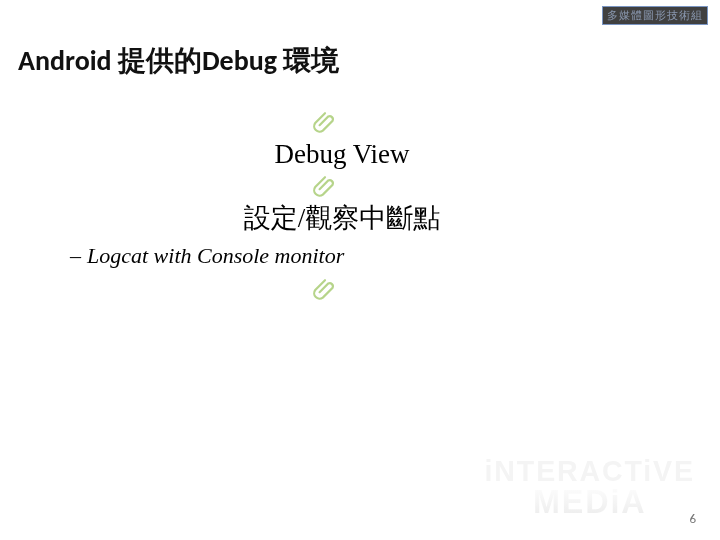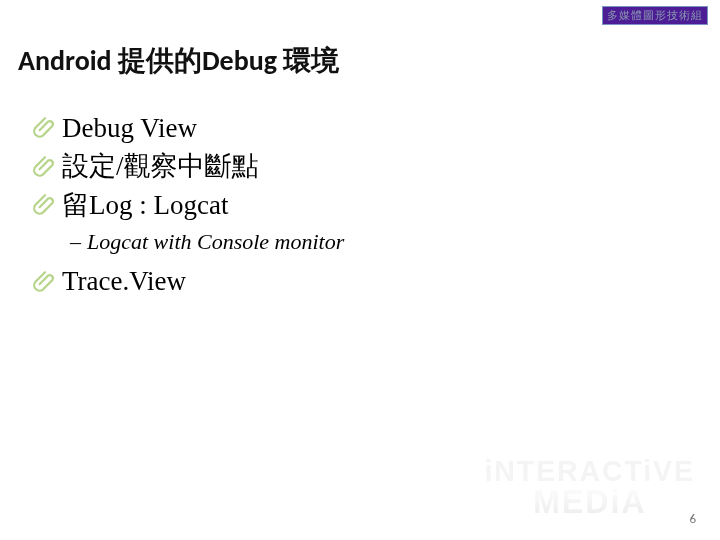--- a/index.html
+++ b/index.html
@@ -1,21 +1,21 @@
 <!DOCTYPE html>
 <html><head>
 <meta charset="utf-8">
 <style>
   * { margin: 0; padding: 0; box-sizing: border-box; }
   html, body { width: 720px; height: 540px; background: #fff; font-family: "Times New Roman", "PMingLiU", serif; color: #000; position: relative; overflow: hidden; }
   .badge {
     position: absolute;
     top: 6px; right: 12px;
     border: 1px solid #7a95c2;
-    background: #4c1d95;
+    background: #404040;
     color: #8a98b0;
     font-size: 11px;
     padding: 1px 4px;
     font-family: "Microsoft JhengHei", sans-serif;
     letter-spacing: 1px;
   }
   .title {
     position: absolute;
     top: 42px; left: 18px;
     font-family: Calibri, "Microsoft JhengHei", sans-serif;
@@ -25,20 +25,21 @@
   }
   .content {
     position: absolute;
     top: 110px; left: 62px;
     width: 560px;
   }
   .item {
     display: flex;
     align-items: center;
     margin-bottom: 2px;
+    flex-direction: column;
   }
   .item-text {
     font-size: 27px;
     line-height: 1.35;
   }
   .clip {
     width: 26px; height: 26px;
     margin-left: -30px;
     margin-right: 4px;
     flex: 0 0 26px;
@@ -106,40 +107,31 @@
 
   <div class="item">
     <span class="clip">
       <svg viewBox="0 0 24 24" width="26" height="26">
         <path d="M7 14 L15 6 A3 3 0 0 1 19 10 L10 19 A5 5 0 0 1 3 12 L12 3" fill="none" stroke="#b6d48a" stroke-width="2" stroke-linecap="round"></path>
       </svg>
     </span>
     <span class="item-text">設定/觀察中斷點</span>
   </div>
 
-  <div class="item">
-    <span class="clip">
-      <svg viewBox="0 0 24 24" width="26" height="26">
-        <path d="M7 14 L15 6 A3 3 0 0 1 19 10 L10 19 A5 5 0 0 1 3 12 L12 3" fill="none" stroke="#b6d48a" stroke-width="2" stroke-linecap="round"></path>
-      </svg>
-    </span>
-    <span class="item-text">留Log : Logcat</span>
-  </div>
 
   <div class="subitem">
     <span class="dash">–</span><span>Logcat with Console monitor</span>
   </div>
 
   <div class="item">
     <span class="clip">
       <svg viewBox="0 0 24 24" width="26" height="26">
         <path d="M7 14 L15 6 A3 3 0 0 1 19 10 L10 19 A5 5 0 0 1 3 12 L12 3" fill="none" stroke="#b6d48a" stroke-width="2" stroke-linecap="round"></path>
       </svg>
     </span>
-    <span class="item-text">Trace.View</span>
   </div>
 
 </div>
 
 <div class="watermark">
   <div class="wm-top">iNTERACTiVE</div>
   <div class="wm-bot">MEDiA</div>
 </div>
 
 <div class="pagenum">6</div>

